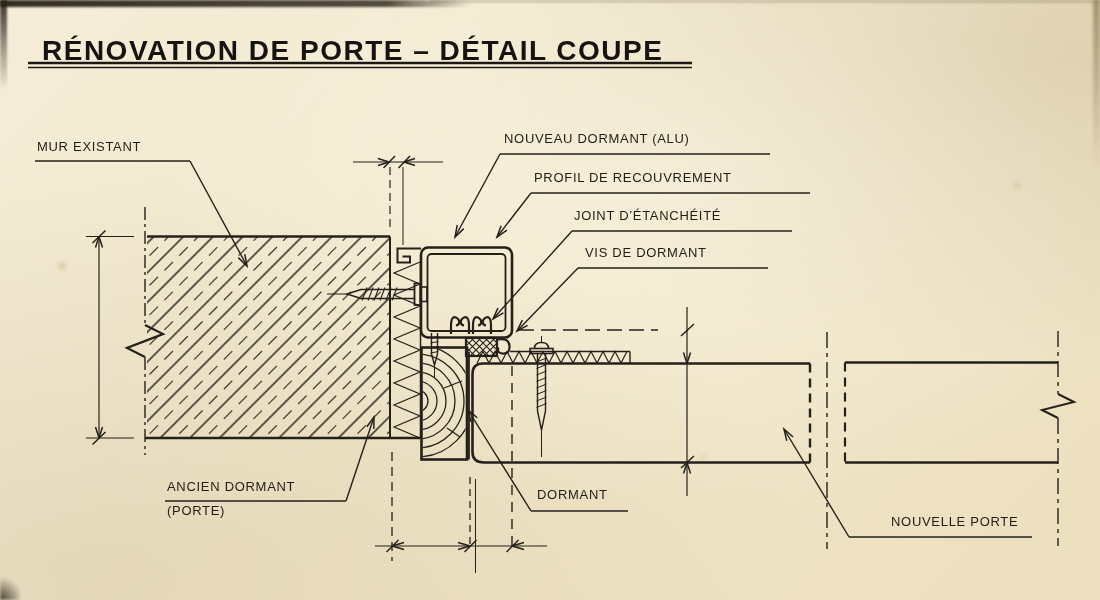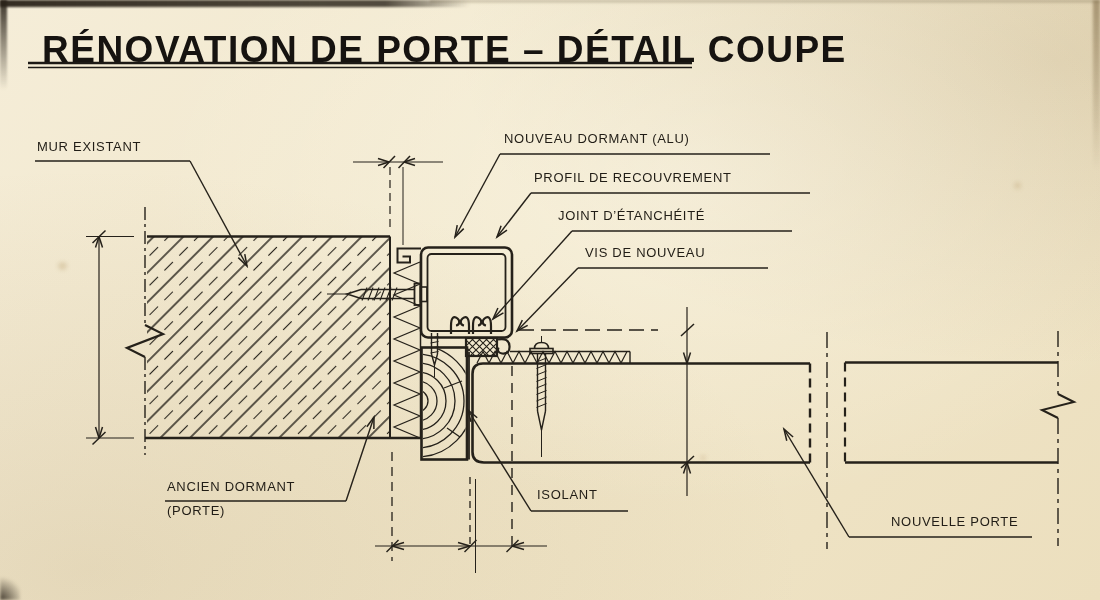--- a/index.html
+++ b/index.html
@@ -11,21 +11,21 @@
       radial-gradient(ellipse at 96% 10%, rgba(140,110,60,0.18), rgba(140,110,60,0) 40%),
       linear-gradient(135deg,#f5edd8 0%, #f1e7cb 45%, #ecdfbe 100%);
     font-family:"Liberation Sans", sans-serif;
   }
   .stage svg{position:absolute;left:0;top:0;}
   .lbl{
     position:absolute;color:#211d16;font-size:13px;letter-spacing:0.7px;
     white-space:nowrap;line-height:1.05;font-weight:400;
   }
   .title{
-    position:absolute;left:42px;top:29px;color:#161310;font-size:37px;
+    position:absolute;left:42px;top:35px;color:#161310;font-size:28px;
     font-weight:bold;letter-spacing:1.5px;white-space:nowrap;
   }
   .edge{position:absolute;pointer-events:none;}
   .edge-top{left:0;top:0;width:470px;height:7px;filter:blur(1px);
     background:linear-gradient(to right, rgba(42,35,25,0.95) 0%, rgba(42,35,25,0.8) 82%, rgba(42,35,25,0) 100%);}
   .edge-top2{left:430px;top:0;width:670px;height:4px;filter:blur(1px);
     background:linear-gradient(to bottom, rgba(90,75,50,0.35), rgba(90,75,50,0));}
   .edge-left{left:0;top:0;width:7px;height:90px;filter:blur(1px);
     background:linear-gradient(to bottom, rgba(42,35,25,0.9), rgba(42,35,25,0));}
   .edge-bl{left:0;top:576px;width:20px;height:24px;filter:blur(1.5px);
@@ -259,25 +259,25 @@
       <line x1="531" y1="511" x2="468" y2="410" marker-end="url(#ah)"></line>
       <line x1="849" y1="537" x2="1032" y2="537"></line>
       <line x1="849" y1="537" x2="784" y2="429" marker-end="url(#ah)"></line>
     </g>
   </svg>
 
   <div class="title">RÉNOVATION DE PORTE – DÉTAIL COUPE</div>
   <div class="lbl" style="left:37px;top:140px">MUR EXISTANT</div>
   <div class="lbl" style="left:534px;top:171px">PROFIL DE RECOUVREMENT</div>
   <div class="lbl" style="left:504px;top:132px">NOUVEAU DORMANT (ALU)</div>
-  <div class="lbl" style="left:558px;top:209px">JOINT D’ÉTANCHÉITÉ</div>
-  <div class="lbl" style="left:585px;top:246px">VIS DE NOUVEAU</div>
+  <div class="lbl" style="left:574px;top:209px">JOINT D’ÉTANCHÉITÉ</div>
+  <div class="lbl" style="left:585px;top:246px">VIS DE DORMANT</div>
   <div class="lbl" style="left:167px;top:480px">ANCIEN DORMANT</div>
   <div class="lbl" style="left:167px;top:504px">(PORTE)</div>
-  <div class="lbl" style="left:537px;top:488px">ISOLANT</div>
+  <div class="lbl" style="left:537px;top:488px">DORMANT</div>
   <div class="lbl" style="left:891px;top:515px">NOUVELLE PORTE</div>
 
   <div class="edge edge-top"></div>
   <div class="edge edge-top2"></div>
   <div class="edge edge-left"></div>
   <div class="edge edge-bl"></div>
   <div class="edge edge-right"></div>
   <div class="stain stain1"></div>
   <div class="stain stain2"></div>
   <div class="stain stain3"></div>

